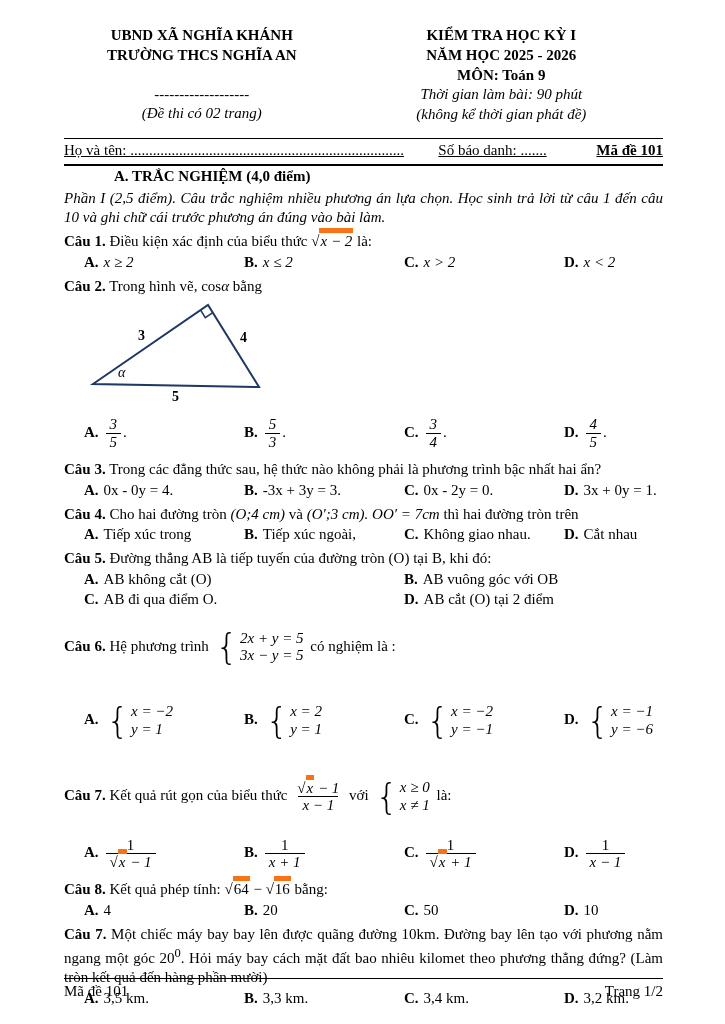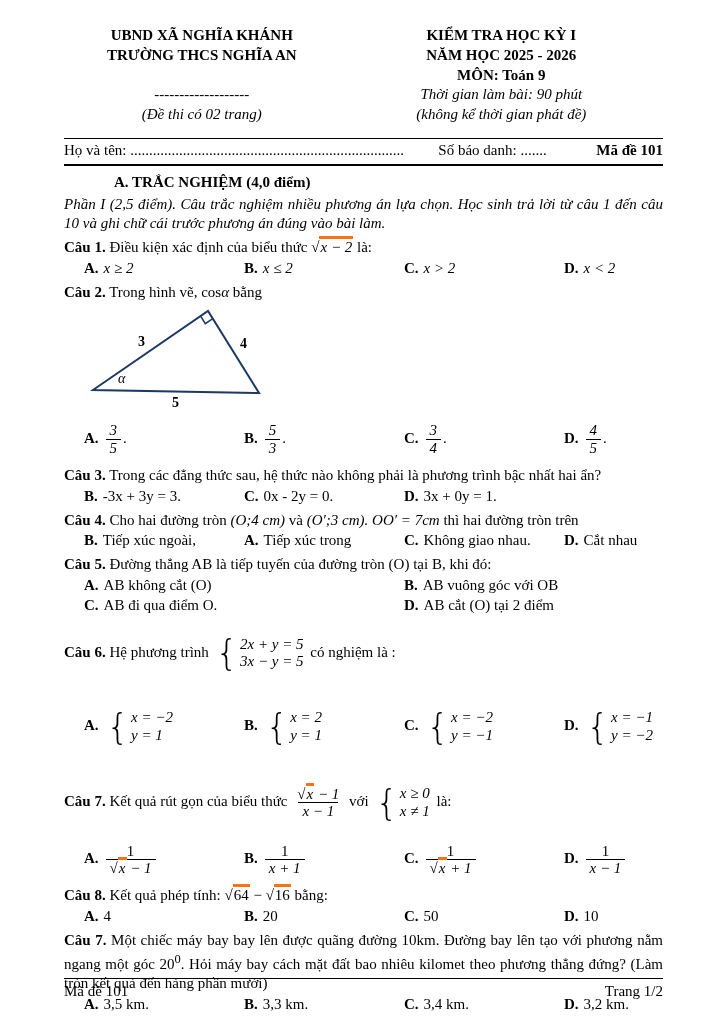--- a/index.html
+++ b/index.html
@@ -9,36 +9,37 @@
     position:relative; overflow:hidden;
     font-family:"Liberation Serif","DejaVu Serif",serif;
     font-size:15px; line-height:1.32;
     padding:26px 62px 0 64px;
   }
   .b { font-weight:bold; }
   .i { font-style:italic; }
   .math { font-style:italic; }
 
   
-  .hdr { display:flex;align-items:center; }
+  .hdr { display:flex; }
   .hdr-left { width:46%; text-align:center; }
   .hdr-right { width:54%; text-align:center; }
   .spacer { height:19px; }
 
   
   .info-row {
     display:flex; align-items:baseline; margin-top:13px;
     border-top:1px solid #000; border-bottom:2px solid #000;
     padding:2px 0 3px;
+    text-decoration:underline;
   }
   .info-name { flex:1; }
   .info-sbd  { width:158px; }
 
   
-  .sec-title { font-weight:bold; padding-left:50px; margin-top:7px; }
+  .sec-title { font-weight:bold; padding-left:50px; margin-top:1px; }
   .intro { font-weight:normal; font-style:italic; text-align:justify; margin-top:2px; }
 
   
   .q { margin-top:4px; }
   .q-head { text-align:justify; }
   .q-label { font-weight:bold; }
 
   .opts { display:grid; margin:1px 0 3px; padding-left:20px; }
   .opts4 { grid-template-columns:160px 160px 160px auto; }
   .opts2 { grid-template-columns:320px auto; }
@@ -49,21 +50,21 @@
   .frac {
     display:inline-flex; flex-direction:column; align-items:center;
     vertical-align:middle; line-height:1.12; margin:0 2px; text-align:center;
   }
   .frac > .num { padding:0 4px; }
   .frac > .den { border-top:1px solid #000; padding:0 4px; }
 
   
   .sqrt { display:inline; white-space:nowrap; }
   .sqrt::before { content:"√"; }
-  .sqrt .vin { border-top:3px solid #f97316; padding:0 1px; }
+  .sqrt .vin { border-top:5px solid #f97316; padding:0 1px; }
 
   
   .system { display:inline-flex; align-items:center; vertical-align:middle; margin:16px 3px; }
   .system::before {
     content:"{"; font-family:"DejaVu Sans",sans-serif; font-weight:300;
     font-size:2.35em; line-height:0.8; margin-right:2px;
   }
   .system .lines { display:inline-flex; flex-direction:column; line-height:1.18; }
 
   
@@ -159,39 +160,40 @@
           </span><span>.</span></div>
     </div>
   </div>
 
   <div class="q">
     <div class="q-head">
       <b class="q-label">Câu 3.</b>
       <span>Trong các đẳng thức sau, hệ thức nào không phải là phương trình bậc nhất hai ẩn?</span>
     </div>
     <div class="opts opts4">
+      <div class="opt"><b class="opt-label">A.</b><span>0x - 0y = 4.</span></div>
       <div class="opt"><b class="opt-label">B.</b><span>-3x + 3y = 3.</span></div>
       <div class="opt"><b class="opt-label">C.</b><span>0x - 2y = 0.</span></div>
       <div class="opt"><b class="opt-label">D.</b><span>3x + 0y = 1.</span></div>
     </div>
   </div>
 
   <div class="q">
     <div class="q-head">
       <b class="q-label">Câu 4.</b>
       <span>Cho hai đường tròn</span>
       <span class="math">(O;4 cm)</span>
       <span>và</span>
       <span class="math">(O′;3 cm).</span>
       <span class="math">OO′ = 7cm</span>
       <span>thì hai đường tròn trên</span>
     </div>
     <div class="opts opts4">
+      <div class="opt"><b class="opt-label">A.</b><span>Tiếp xúc trong</span></div>
       <div class="opt"><b class="opt-label">B.</b><span>Tiếp xúc ngoài,</span></div>
-      <div class="opt"><b class="opt-label">A.</b><span>Tiếp xúc trong</span></div>
       <div class="opt"><b class="opt-label">C.</b><span>Không giao nhau.</span></div>
       <div class="opt"><b class="opt-label">D.</b><span>Cắt nhau</span></div>
     </div>
   </div>
 
   <div class="q">
     <div class="q-head">
       <b class="q-label">Câu 5.</b>
       <span>Đường thẳng AB là tiếp tuyến của đường tròn (O) tại B, khi đó:</span>
     </div>
@@ -230,21 +232,21 @@
           </span></div>
       <div class="opt"><b class="opt-label">C.</b><span class="system">
             <span class="lines">
               <span class="math">x = −2</span>
               <span class="math">y = −1</span>
             </span>
           </span></div>
       <div class="opt"><b class="opt-label">D.</b><span class="system">
             <span class="lines">
               <span class="math">x = −1</span>
-              <span class="math">y = −2</span>
+              <span class="math">y = −6</span>
             </span>
           </span></div>
     </div>
   </div>
 
   <div class="q">
     <div class="q-head">
       <b class="q-label">Câu 7.</b>
       <span>Kết quả rút gọn của biểu thức</span>
       <span class="frac">

